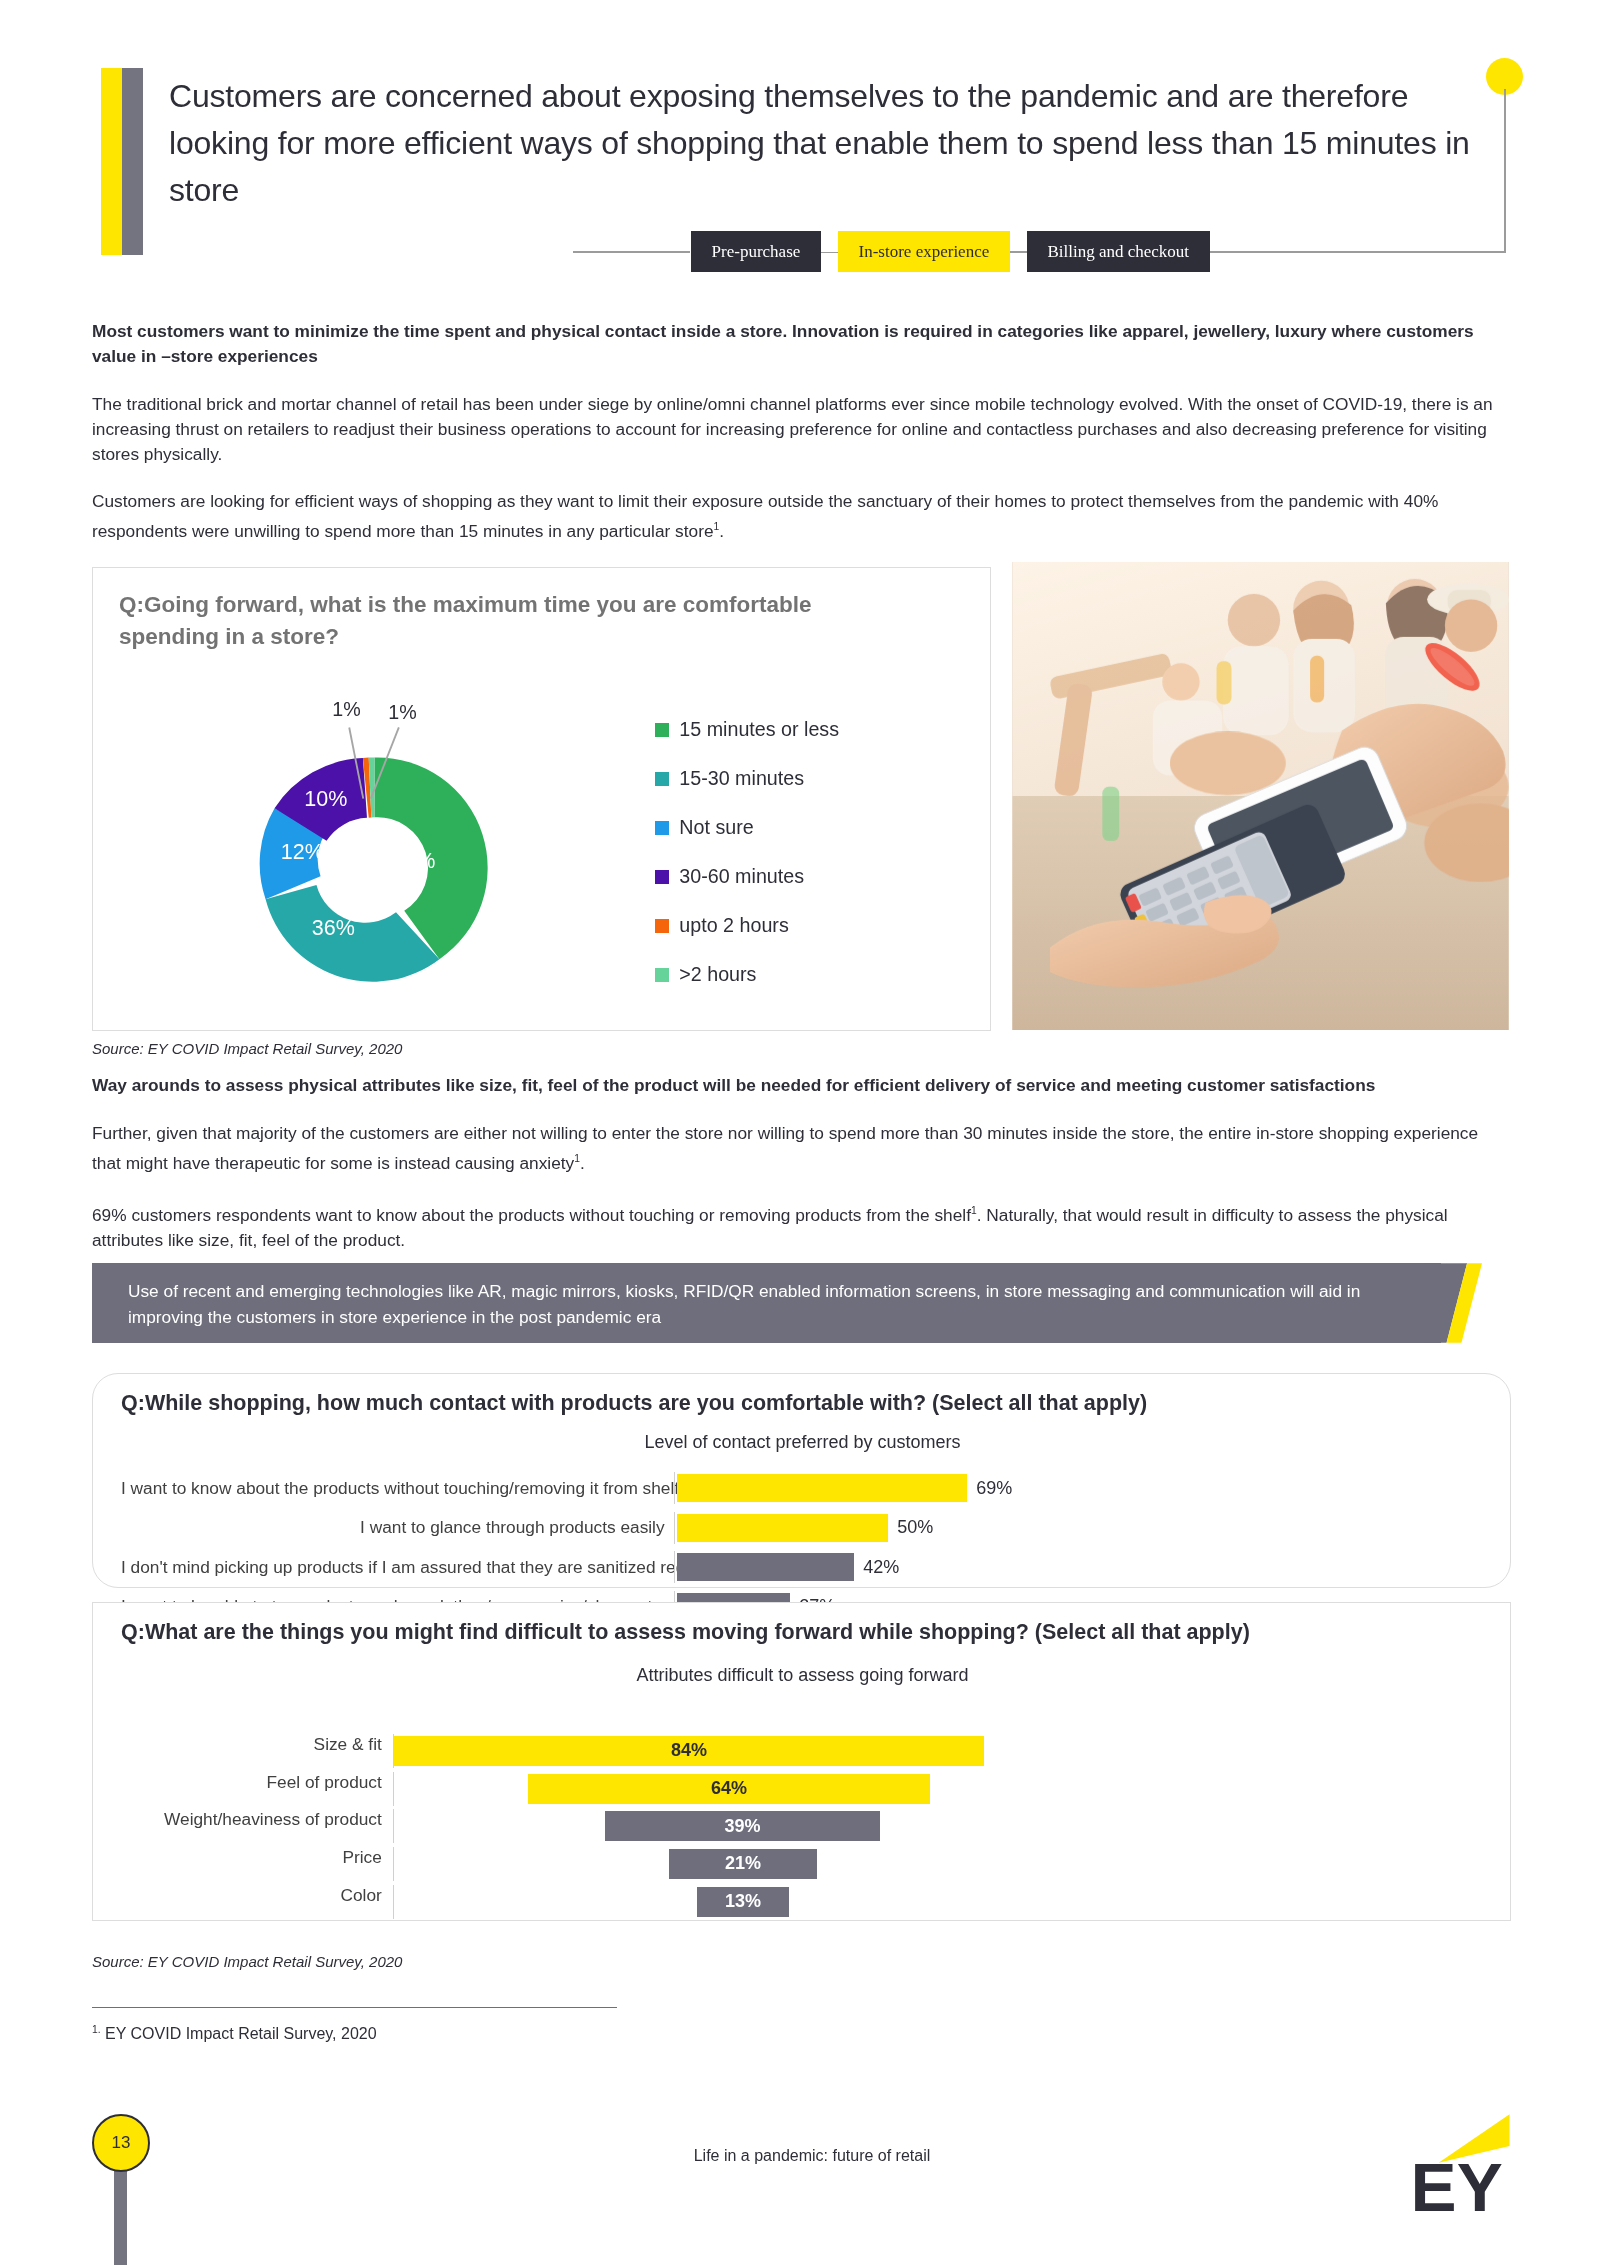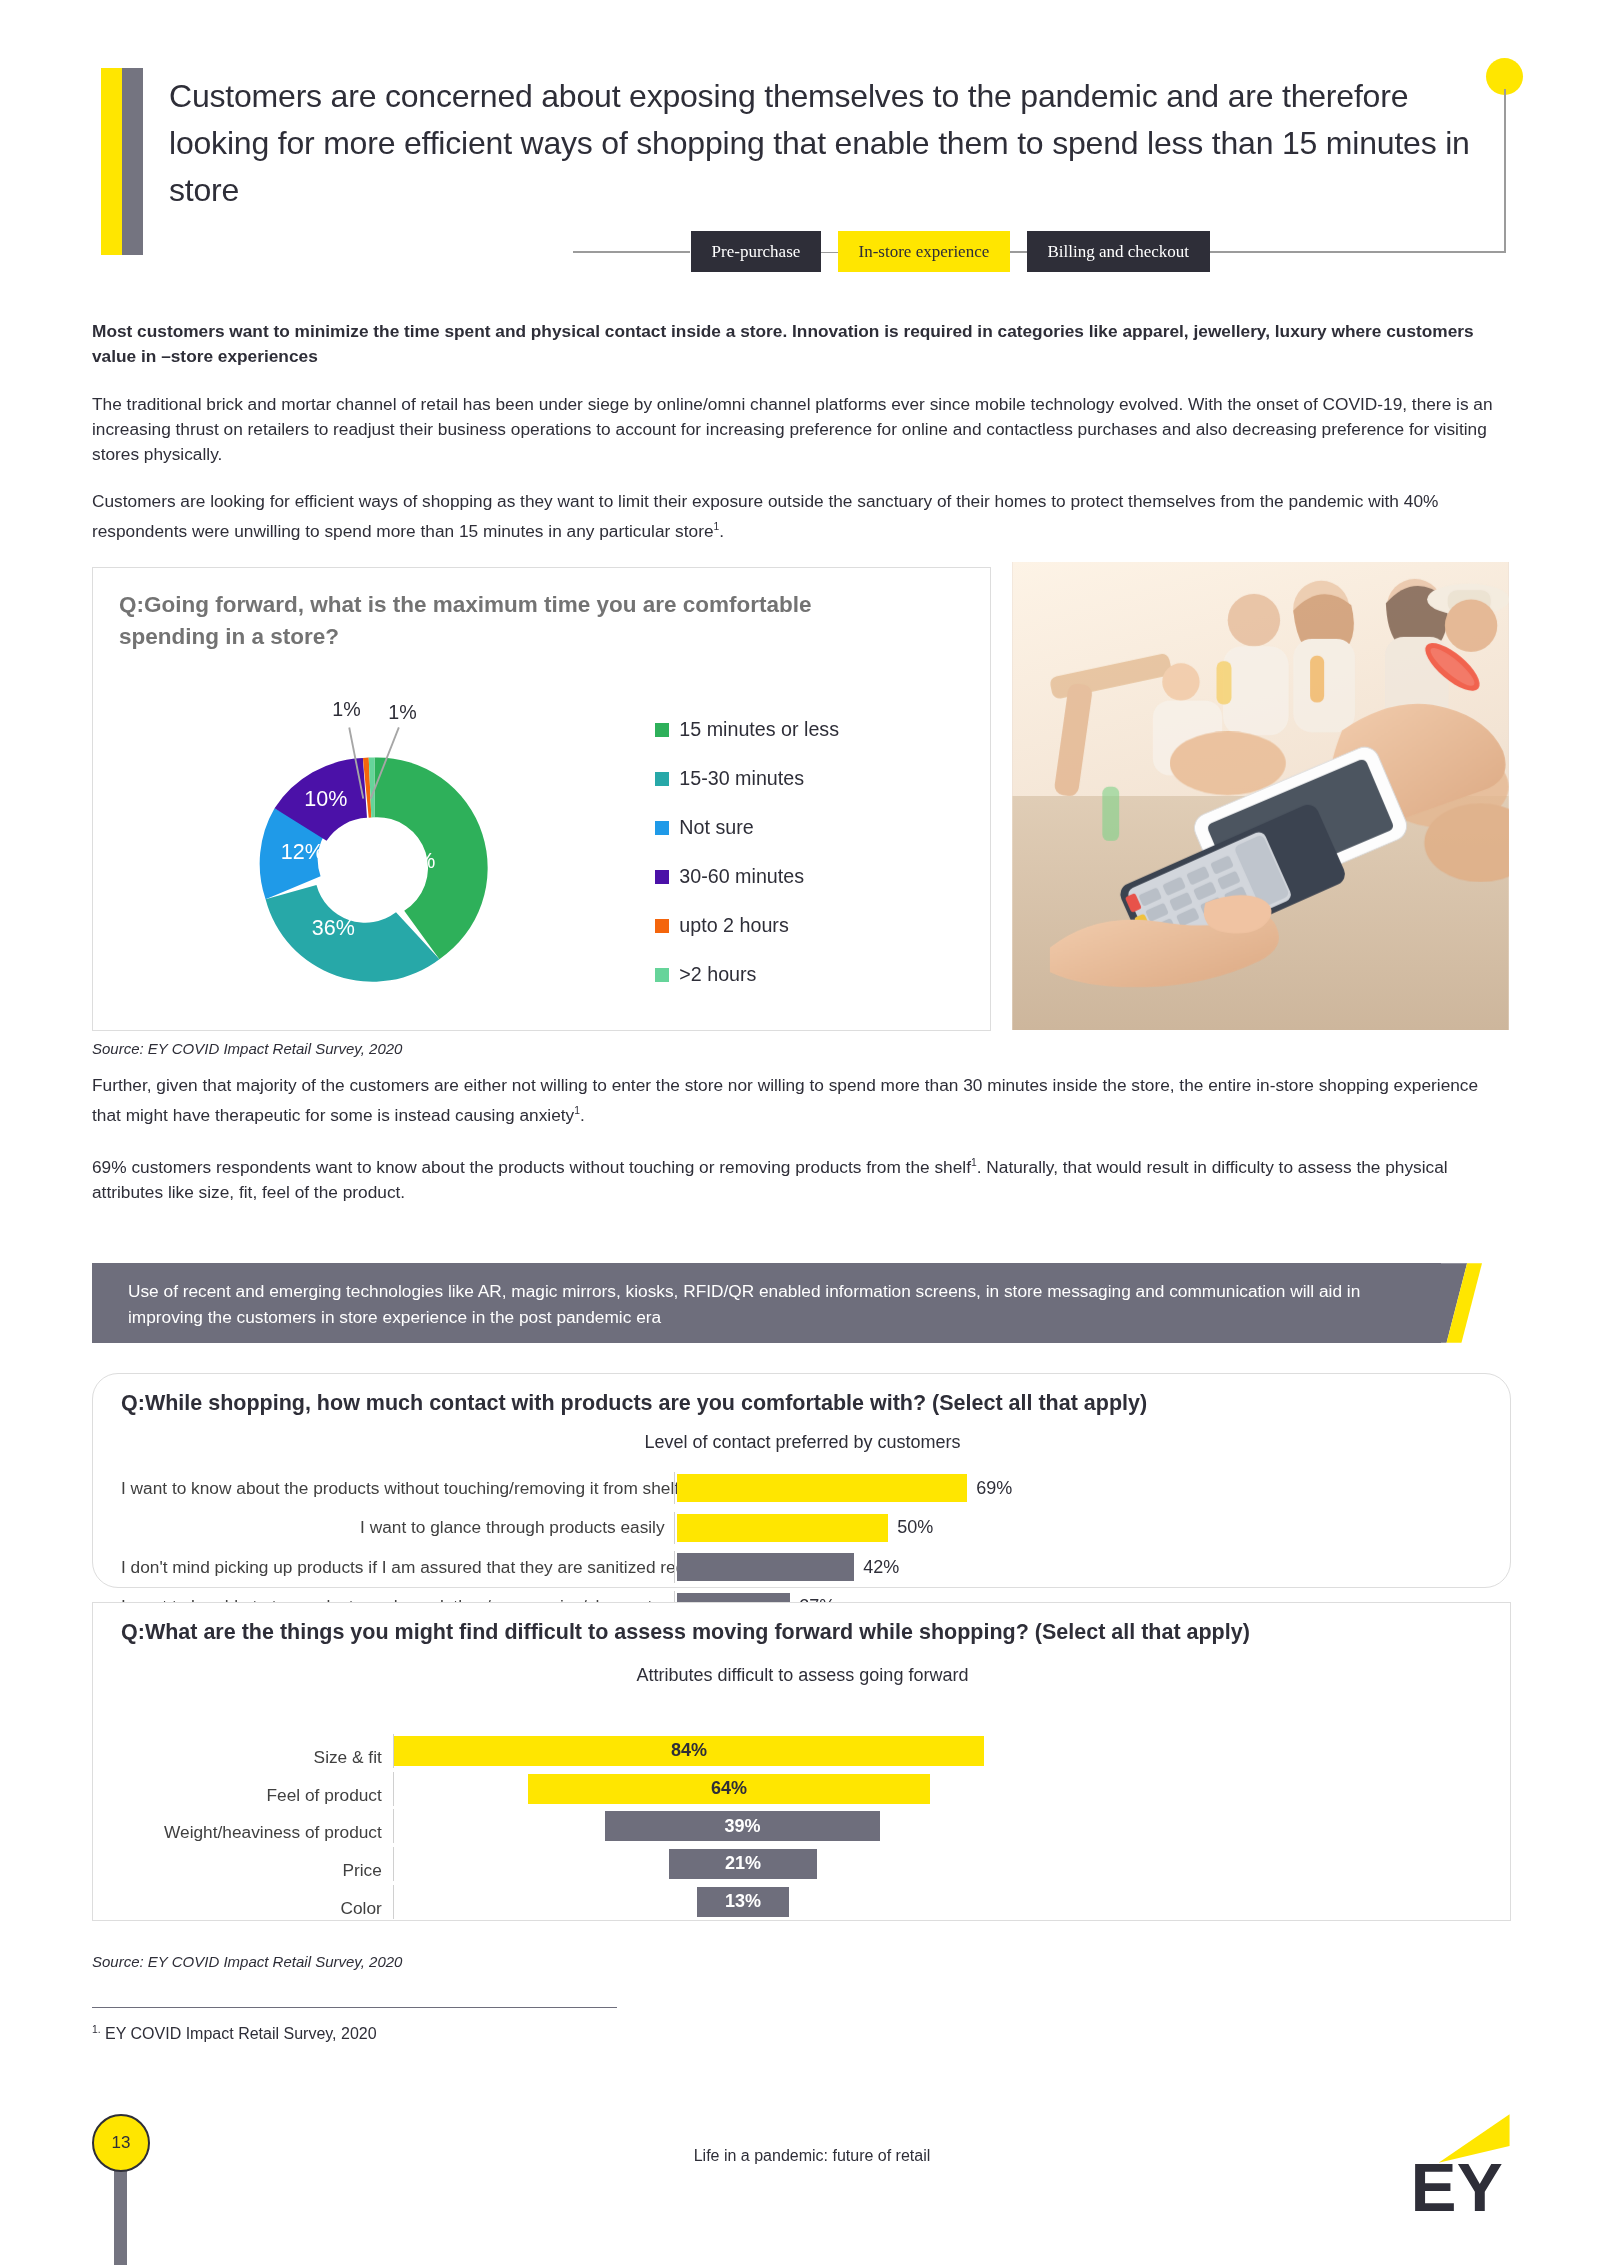--- a/index.html
+++ b/index.html
@@ -77,21 +77,21 @@
   .c1-rows { position:absolute; left:28px; top:98px; width:1363px; }
   .c1-row { display:flex; align-items:center; height:32px; margin-bottom:7.5px; }
   .c1-lab { width:553px; text-align:right; padding-right:9.4px; font-size:17.3px; color:#404040; white-space:nowrap; }
   .c1-axis { width:0.9px; align-self:stretch; background:#d0d0d0; }
   .c1-barwrap { flex:1; display:flex; align-items:center; padding-left:1.9px; }
   .c1-bar { height:28px; }
   .c1-val { font-size:18px; color:#2e2e38; margin-left:9.4px; }
 
   
   .c2-rows { position:absolute; left:28px; top:131px; width:1363px; }
-  .c2-row { display:flex; align-items:flex-end; height:34px; margin-bottom:3.7px; }
+  .c2-row { display:flex; align-items:flex-start; height:34px; margin-bottom:3.7px; }
   .c2-lab { width:272px; text-align:right; padding-right:11.2px; font-size:17.3px; color:#404040; white-space:nowrap; }
   .c2-axis { width:0.9px; align-self:stretch; background:#d0d0d0; }
   .c2-track { flex:1; position:relative; height:34px; }
   .c2-bar { position:absolute; top:1.9px; height:30px; display:flex; align-items:center; justify-content:center; font-size:18px; font-weight:bold; }
 
   
   .foot-rule { position:absolute; left:92px; top:2007px; width:525px; height:0.9px; background:#6e6e7c; }
   .footnote { position:absolute; left:92px; top:2024px; font-size:16px; color:#2e2e38; }
   .footer-page-stem { position:absolute; left:114px; top:2155px; width:13px; height:112px; background:#747480; }
   .footer-page-circle {
@@ -264,20 +264,21 @@
     </g>
 
     <path d="M40 412 q48 -38 116 -28 q60 10 92 -4 q26 -10 34 10 q10 22 -18 36 q-54 26 -120 28 q-66 2 -104 -16z" fill="url(#skin)"></path>
     <path d="M206 364 q36 -14 60 -4 q16 8 8 22 q-12 18 -44 14 q-32 -4 -24 -32z" fill="#f0c3a2"></path>
   </svg>
 </div>
 
 <div class="src" style="left:92px; top:1040px;">Source: EY COVID Impact Retail Survey, 2020</div>
 
 <div style="position:absolute; left:92px; top:1073px; width:1415px;">
+  <p class="lead">Way arounds to assess physical attributes like size, fit, feel of the product will be needed for efficient delivery of service and meeting customer satisfactions</p>
   <p class="para"><span>Further, given that majority of the customers are either not willing to enter the store nor willing to spend more than 30 minutes inside the store, the entire in-store shopping experience that might have therapeutic for some is instead causing anxiety</span><sup>1</sup><span>.</span></p>
   <p class="para"><span>69% customers respondents want to know about the products without touching or removing products from the shelf</span><sup>1</sup><span>. Naturally, that would result in difficulty to assess the physical attributes like size, fit, feel of the product.</span></p>
 </div>
 
 <div id="callout">
   <div class="callout-bg"></div>
   <svg style="position:absolute; left:1334px; top:0; width:56px; height:80px;" viewBox="0 0 60 85">
     <polygon points="0,0 44,0 22,85 0,85" fill="#6e6e7c"></polygon>
     <polygon points="44,0 60,0 38,85 22,85" fill="#ffe600"></polygon>
   </svg>

